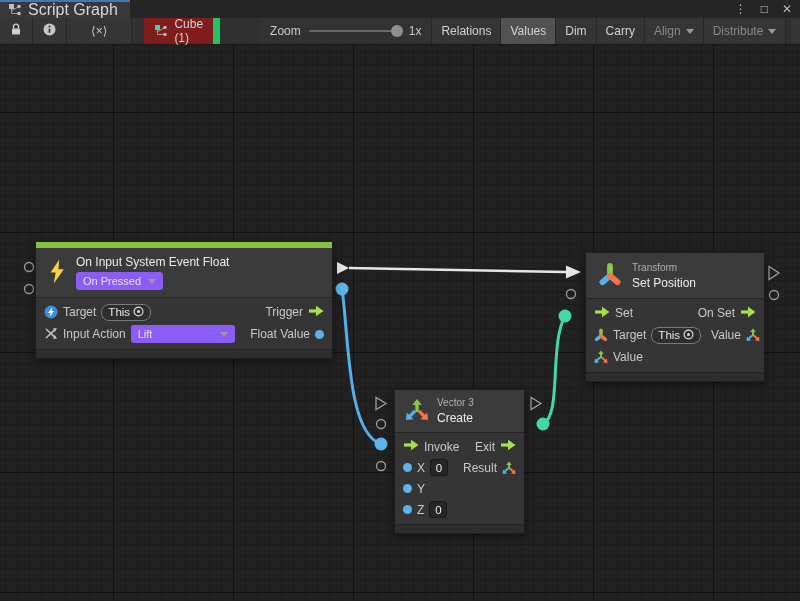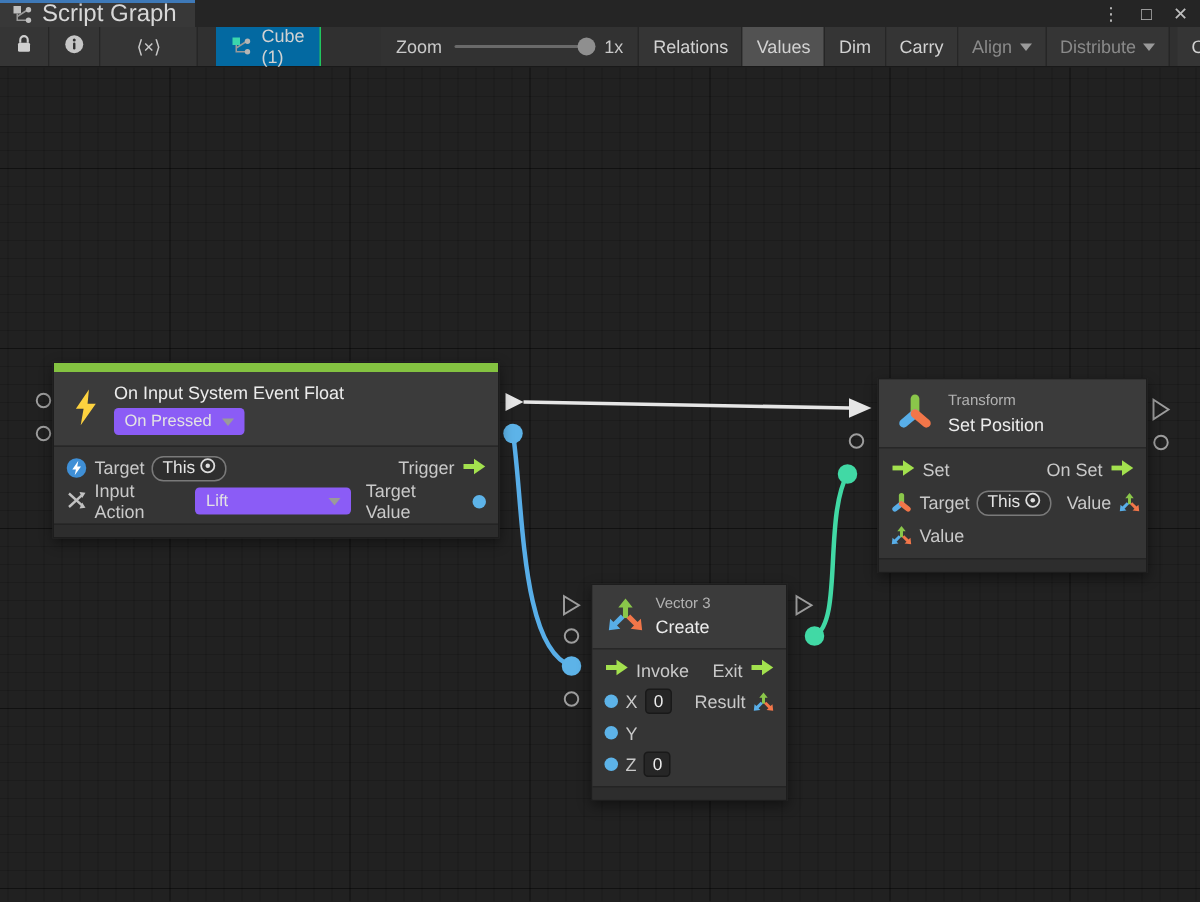--- a/index.html
+++ b/index.html
@@ -13,21 +13,21 @@
   .win-controls { display:flex; align-items:center; gap:14px; padding-right:8px; color:#bdbdbd; font-size:12px; }
   .win-controls span { cursor:default; line-height:18px; }
 
   
   .toolbar { position:absolute; top:18px; left:0; width:800px; height:27px; background:#303030; border-bottom:1px solid #191919; display:flex; align-items:stretch; font-size:12px; color:#d2d2d2; }
   .tb-btn { display:flex; align-items:center; gap:5px; padding:0 9px; border-right:1px solid #262626; background:#353535; white-space:nowrap; }
   .tb-btn.icon-only { padding:0 10px; }
   .tb-btn.wide { padding:0 24px; }
   .tb-btn.active { background:#525252; }
   .tb-btn.disabled { color:#8a8a8a; }
-  .tb-flat { display:flex; align-items:center; gap:6px; padding:0 10px; background:#0369a1; border-right:1px solid #22c55e; }
+  .tb-flat { display:flex; align-items:center; gap:6px; padding:0 10px; background:#7f1d1d; border-right:7px solid #22c55e; }
   .zoom-area { display:flex; align-items:center; gap:8px; padding:0 10px; background:#323232; border-right:1px solid #262626; color:#c9c9c9; }
   .slider-track { position:relative; width:92px; height:2px; background:#6a6a6a; border-radius:1px; }
   .slider-handle { position:absolute; right:-2px; top:-5px; width:12px; height:12px; border-radius:50%; background:#8f8f8f; }
   .chev { width:0; height:0; border-left:4px solid transparent; border-right:4px solid transparent; border-top:5px solid #9a9a9a; display:inline-block; }
 
   
   .canvas { position:absolute; top:45px; left:0; width:800px; height:556px; background-color:#212121;
     background-image:
       linear-gradient(rgba(0,0,0,0.38) 1px, transparent 1px),
       linear-gradient(90deg, rgba(0,0,0,0.38) 1px, transparent 1px),
@@ -227,21 +227,21 @@
               <path d="M2 2 L10.5 9.8" stroke="#c2c2c2" stroke-width="1.6" fill="none"></path>
               <polygon points="9,12 13,11.5 10.8,8" fill="#c2c2c2"></polygon>
             </svg>
         </span>
         <span class="lbl">Input Action</span>
         <span class="dropdown w">
           <span>Lift</span>
           <span class="chev"></span>
         </span>
         <span class="spacer"></span>
-        <span class="lbl">Target Value</span>
+        <span class="lbl">Float Value</span>
         <span class="dotport"></span>
       </div>
     </div>
     <div class="node-footer"></div>
   </div>
 
   <div class="node" id="transform-node">
     <div class="node-header">
       <span>
         <svg width="28" height="28" viewBox="0 0 24 24" fill="none" stroke-linecap="round" stroke-width="5">

